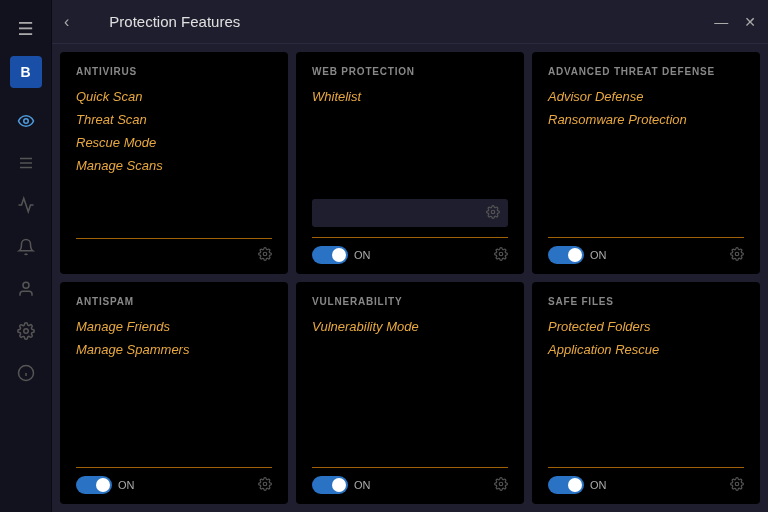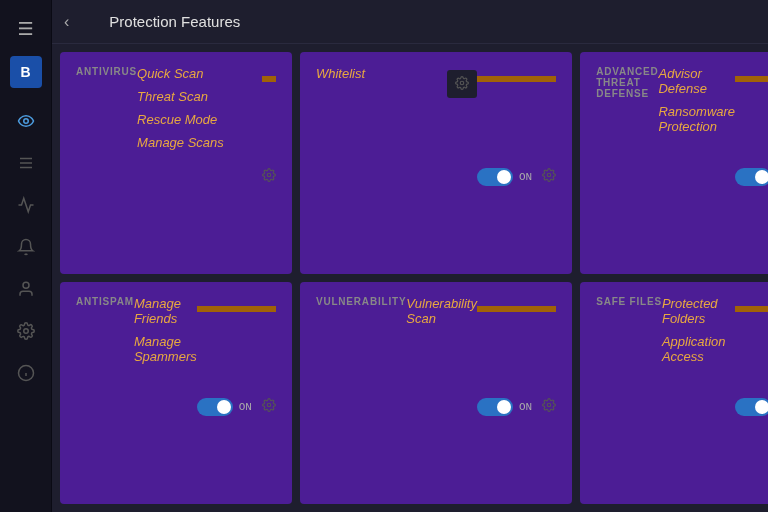--- a/index.html
+++ b/index.html
@@ -99,24 +99,24 @@
       display: grid;
       grid-template-columns: repeat(3, 1fr);
       grid-template-rows: repeat(2, 1fr);
       gap: 0;
       flex: 1;
       padding: 8px;
       gap: 8px;
     }
 
     .card {
-      background: #4c1d95;
+      background: #000000;
       border-radius: 4px;
       display: flex;
-      flex-direction: row;
+      flex-direction: column;
       padding: 14px 16px 10px 16px;
       position: relative;
     }
 
     .card-title {
       font-size: 10px;
       font-weight: 600;
       letter-spacing: 0.8px;
       color: #888;
       text-transform: uppercase;
@@ -137,23 +137,22 @@
       cursor: pointer;
       text-decoration: none;
     }
 
     .card-footer {
       display: flex;
       align-items: center;
       justify-content: flex-end;
       margin-top: 10px;
       padding-top: 8px;
-      border-top: 6px solid #a16207;
+      border-top: 1px solid #a16207;
       gap: 10px;
-      font-family: Liberation Mono, monospace;
     }
     .card-footer.with-toggle {
       justify-content: flex-start;
     }
 
     
     .toggle-container {
       display: flex;
       align-items: center;
       gap: 6px;
@@ -277,20 +276,21 @@
         <div class="gear-icon">
           <svg width="14" height="14" viewBox="0 0 24 24" fill="none" stroke="#555" stroke-width="2">
             <circle cx="12" cy="12" r="3"></circle>
               <path d="M19.4 15a1.65 1.65 0 0 0 .33 1.82l.06.06a2 2 0 0 1-2.83 2.83l-.06-.06a1.65 1.65 0 0 0-1.82-.33 1.65 1.65 0 0 0-1 1.51V21a2 2 0 0 1-4 0v-.09A1.65 1.65 0 0 0 9 19.4a1.65 1.65 0 0 0-1.82.33l-.06.06a2 2 0 0 1-2.83-2.83l.06-.06A1.65 1.65 0 0 0 4.68 15a1.65 1.65 0 0 0-1.51-1H3a2 2 0 0 1 0-4h.09A1.65 1.65 0 0 0 4.6 9a1.65 1.65 0 0 0-.33-1.82l-.06-.06a2 2 0 0 1 2.83-2.83l.06.06A1.65 1.65 0 0 0 9 4.68a1.65 1.65 0 0 0 1-1.51V3a2 2 0 0 1 4 0v.09a1.65 1.65 0 0 0 1 1.51 1.65 1.65 0 0 0 1.82-.33l.06-.06a2 2 0 0 1 2.83 2.83l-.06.06A1.65 1.65 0 0 0 19.4 9a1.65 1.65 0 0 0 1.51 1H21a2 2 0 0 1 0 4h-.09a1.65 1.65 0 0 0-1.51 1z"></path>
           </svg>
         </div>
       </div>
     </div>
 
     <div class="card">
+      <div class="card-title">WEB PROTECTION</div>
       <div class="card-links">
         <a class="card-link">Whitelist</a>
       </div>
       <div class="web-input-area">
         <div class="gear-icon">
           <svg width="14" height="14" viewBox="0 0 24 24" fill="none" stroke="#555" stroke-width="2">
             <circle cx="12" cy="12" r="3"></circle>
               <path d="M19.4 15a1.65 1.65 0 0 0 .33 1.82l.06.06a2 2 0 0 1-2.83 2.83l-.06-.06a1.65 1.65 0 0 0-1.82-.33 1.65 1.65 0 0 0-1 1.51V21a2 2 0 0 1-4 0v-.09A1.65 1.65 0 0 0 9 19.4a1.65 1.65 0 0 0-1.82.33l-.06.06a2 2 0 0 1-2.83-2.83l.06-.06A1.65 1.65 0 0 0 4.68 15a1.65 1.65 0 0 0-1.51-1H3a2 2 0 0 1 0-4h.09A1.65 1.65 0 0 0 4.6 9a1.65 1.65 0 0 0-.33-1.82l-.06-.06a2 2 0 0 1 2.83-2.83l.06.06A1.65 1.65 0 0 0 9 4.68a1.65 1.65 0 0 0 1-1.51V3a2 2 0 0 1 4 0v.09a1.65 1.65 0 0 0 1 1.51 1.65 1.65 0 0 0 1.82-.33l.06-.06a2 2 0 0 1 2.83 2.83l-.06.06A1.65 1.65 0 0 0 19.4 9a1.65 1.65 0 0 0 1.51 1H21a2 2 0 0 1 0 4h-.09a1.65 1.65 0 0 0-1.51 1z"></path>
           </svg>
         </div>
@@ -351,21 +351,21 @@
             <circle cx="12" cy="12" r="3"></circle>
               <path d="M19.4 15a1.65 1.65 0 0 0 .33 1.82l.06.06a2 2 0 0 1-2.83 2.83l-.06-.06a1.65 1.65 0 0 0-1.82-.33 1.65 1.65 0 0 0-1 1.51V21a2 2 0 0 1-4 0v-.09A1.65 1.65 0 0 0 9 19.4a1.65 1.65 0 0 0-1.82.33l-.06.06a2 2 0 0 1-2.83-2.83l.06-.06A1.65 1.65 0 0 0 4.68 15a1.65 1.65 0 0 0-1.51-1H3a2 2 0 0 1 0-4h.09A1.65 1.65 0 0 0 4.6 9a1.65 1.65 0 0 0-.33-1.82l-.06-.06a2 2 0 0 1 2.83-2.83l.06.06A1.65 1.65 0 0 0 9 4.68a1.65 1.65 0 0 0 1-1.51V3a2 2 0 0 1 4 0v.09a1.65 1.65 0 0 0 1 1.51 1.65 1.65 0 0 0 1.82-.33l.06-.06a2 2 0 0 1 2.83 2.83l-.06.06A1.65 1.65 0 0 0 19.4 9a1.65 1.65 0 0 0 1.51 1H21a2 2 0 0 1 0 4h-.09a1.65 1.65 0 0 0-1.51 1z"></path>
           </svg>
         </div>
       </div>
     </div>
 
     <div class="card">
       <div class="card-title">VULNERABILITY</div>
       <div class="card-links">
-        <a class="card-link">Vulnerability Scan</a>
+        <a class="card-link">Vulnerability Mode</a>
       </div>
       <div class="card-footer with-toggle">
         <div class="toggle-container">
           <div class="toggle">
             <div class="toggle-knob"></div>
           </div>
           <span class="toggle-label">ON</span>
         </div>
         <div class="gear-icon">
           <svg width="14" height="14" viewBox="0 0 24 24" fill="none" stroke="#555" stroke-width="2">
@@ -373,21 +373,21 @@
               <path d="M19.4 15a1.65 1.65 0 0 0 .33 1.82l.06.06a2 2 0 0 1-2.83 2.83l-.06-.06a1.65 1.65 0 0 0-1.82-.33 1.65 1.65 0 0 0-1 1.51V21a2 2 0 0 1-4 0v-.09A1.65 1.65 0 0 0 9 19.4a1.65 1.65 0 0 0-1.82.33l-.06.06a2 2 0 0 1-2.83-2.83l.06-.06A1.65 1.65 0 0 0 4.68 15a1.65 1.65 0 0 0-1.51-1H3a2 2 0 0 1 0-4h.09A1.65 1.65 0 0 0 4.6 9a1.65 1.65 0 0 0-.33-1.82l-.06-.06a2 2 0 0 1 2.83-2.83l.06.06A1.65 1.65 0 0 0 9 4.68a1.65 1.65 0 0 0 1-1.51V3a2 2 0 0 1 4 0v.09a1.65 1.65 0 0 0 1 1.51 1.65 1.65 0 0 0 1.82-.33l.06-.06a2 2 0 0 1 2.83 2.83l-.06.06A1.65 1.65 0 0 0 19.4 9a1.65 1.65 0 0 0 1.51 1H21a2 2 0 0 1 0 4h-.09a1.65 1.65 0 0 0-1.51 1z"></path>
           </svg>
         </div>
       </div>
     </div>
 
     <div class="card">
       <div class="card-title">SAFE FILES</div>
       <div class="card-links">
         <a class="card-link">Protected Folders</a>
-        <a class="card-link">Application Access</a>
+        <a class="card-link">Application Rescue</a>
       </div>
       <div class="card-footer with-toggle">
         <div class="toggle-container">
           <div class="toggle">
             <div class="toggle-knob"></div>
           </div>
           <span class="toggle-label">ON</span>
         </div>
         <div class="gear-icon">
           <svg width="14" height="14" viewBox="0 0 24 24" fill="none" stroke="#555" stroke-width="2">

